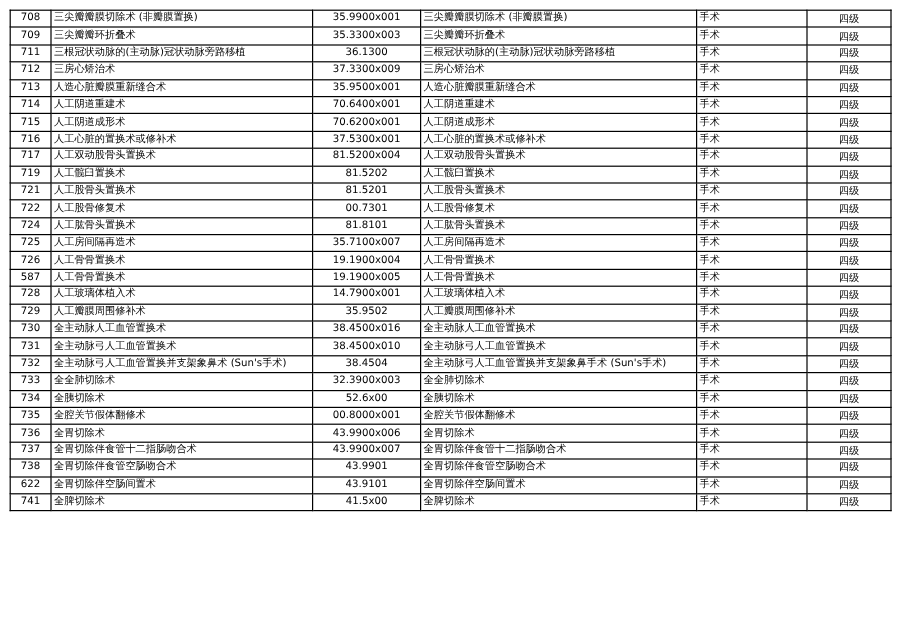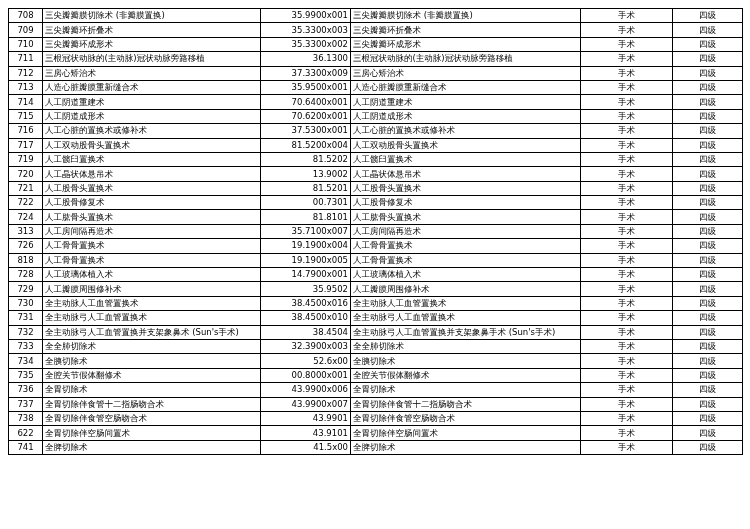--- a/index.html
+++ b/index.html
@@ -38,23 +38,23 @@
   }
   col.c-num    { width: 34px; }
   col.c-name1  { width: 218px; }
   col.c-code   { width: 90px; }
   col.c-name2  { width: 230px; }
   col.c-type   { width: 92px; }
   col.c-level  { width: 70px; }
 
   td.num    { text-align: center; }
   td.name1  { text-align: left; }
-  td.code   { text-align: right; padding-left: 4px; }
+  td.code   { text-align: center; padding-left: 4px; }
   td.name2  { text-align: left; }
-  td.type   { text-align: center; }
+  td.type   { text-align: left; }
   td.level  { text-align: center; font-family: Liberation Serif, serif; }
 </style>
 </head>
 <body>
 
 <div class="page">
   <table class="proc-table">
     <colgroup>
       <col class="c-num">
       <col class="c-name1">
@@ -74,28 +74,20 @@
         </tr>
         <tr>
           <td class="num">709</td>
           <td class="name1">三尖瓣瓣环折叠术</td>
           <td class="code">35.3300x003</td>
           <td class="name2">三尖瓣瓣环折叠术</td>
           <td class="type">手术</td>
           <td class="level">四级</td>
         </tr>
         <tr>
-          <td class="num">710</td>
-          <td class="name1">三尖瓣瓣环成形术</td>
-          <td class="code">35.3300x002</td>
-          <td class="name2">三尖瓣瓣环成形术</td>
-          <td class="type">手术</td>
-          <td class="level">四级</td>
-        </tr>
-        <tr>
           <td class="num">711</td>
           <td class="name1">三根冠状动脉的(主动脉)冠状动脉旁路移植</td>
           <td class="code">36.1300</td>
           <td class="name2">三根冠状动脉的(主动脉)冠状动脉旁路移植</td>
           <td class="type">手术</td>
           <td class="level">四级</td>
         </tr>
         <tr>
           <td class="num">712</td>
           <td class="name1">三房心矫治术</td>
@@ -146,28 +138,20 @@
         </tr>
         <tr>
           <td class="num">719</td>
           <td class="name1">人工髋臼置换术</td>
           <td class="code">81.5202</td>
           <td class="name2">人工髋臼置换术</td>
           <td class="type">手术</td>
           <td class="level">四级</td>
         </tr>
         <tr>
-          <td class="num">720</td>
-          <td class="name1">人工晶状体悬吊术</td>
-          <td class="code">13.9002</td>
-          <td class="name2">人工晶状体悬吊术</td>
-          <td class="type">手术</td>
-          <td class="level">四级</td>
-        </tr>
-        <tr>
           <td class="num">721</td>
           <td class="name1">人工股骨头置换术</td>
           <td class="code">81.5201</td>
           <td class="name2">人工股骨头置换术</td>
           <td class="type">手术</td>
           <td class="level">四级</td>
         </tr>
         <tr>
           <td class="num">722</td>
           <td class="name1">人工股骨修复术</td>
@@ -178,37 +162,37 @@
         </tr>
         <tr>
           <td class="num">724</td>
           <td class="name1">人工肱骨头置换术</td>
           <td class="code">81.8101</td>
           <td class="name2">人工肱骨头置换术</td>
           <td class="type">手术</td>
           <td class="level">四级</td>
         </tr>
         <tr>
-          <td class="num">313</td>
+          <td class="num">725</td>
           <td class="name1">人工房间隔再造术</td>
           <td class="code">35.7100x007</td>
           <td class="name2">人工房间隔再造术</td>
           <td class="type">手术</td>
           <td class="level">四级</td>
         </tr>
         <tr>
           <td class="num">726</td>
           <td class="name1">人工骨骨置换术</td>
           <td class="code">19.1900x004</td>
           <td class="name2">人工骨骨置换术</td>
           <td class="type">手术</td>
           <td class="level">四级</td>
         </tr>
         <tr>
-          <td class="num">818</td>
+          <td class="num">587</td>
           <td class="name1">人工骨骨置换术</td>
           <td class="code">19.1900x005</td>
           <td class="name2">人工骨骨置换术</td>
           <td class="type">手术</td>
           <td class="level">四级</td>
         </tr>
         <tr>
           <td class="num">728</td>
           <td class="name1">人工玻璃体植入术</td>
           <td class="code">14.7900x001</td>

